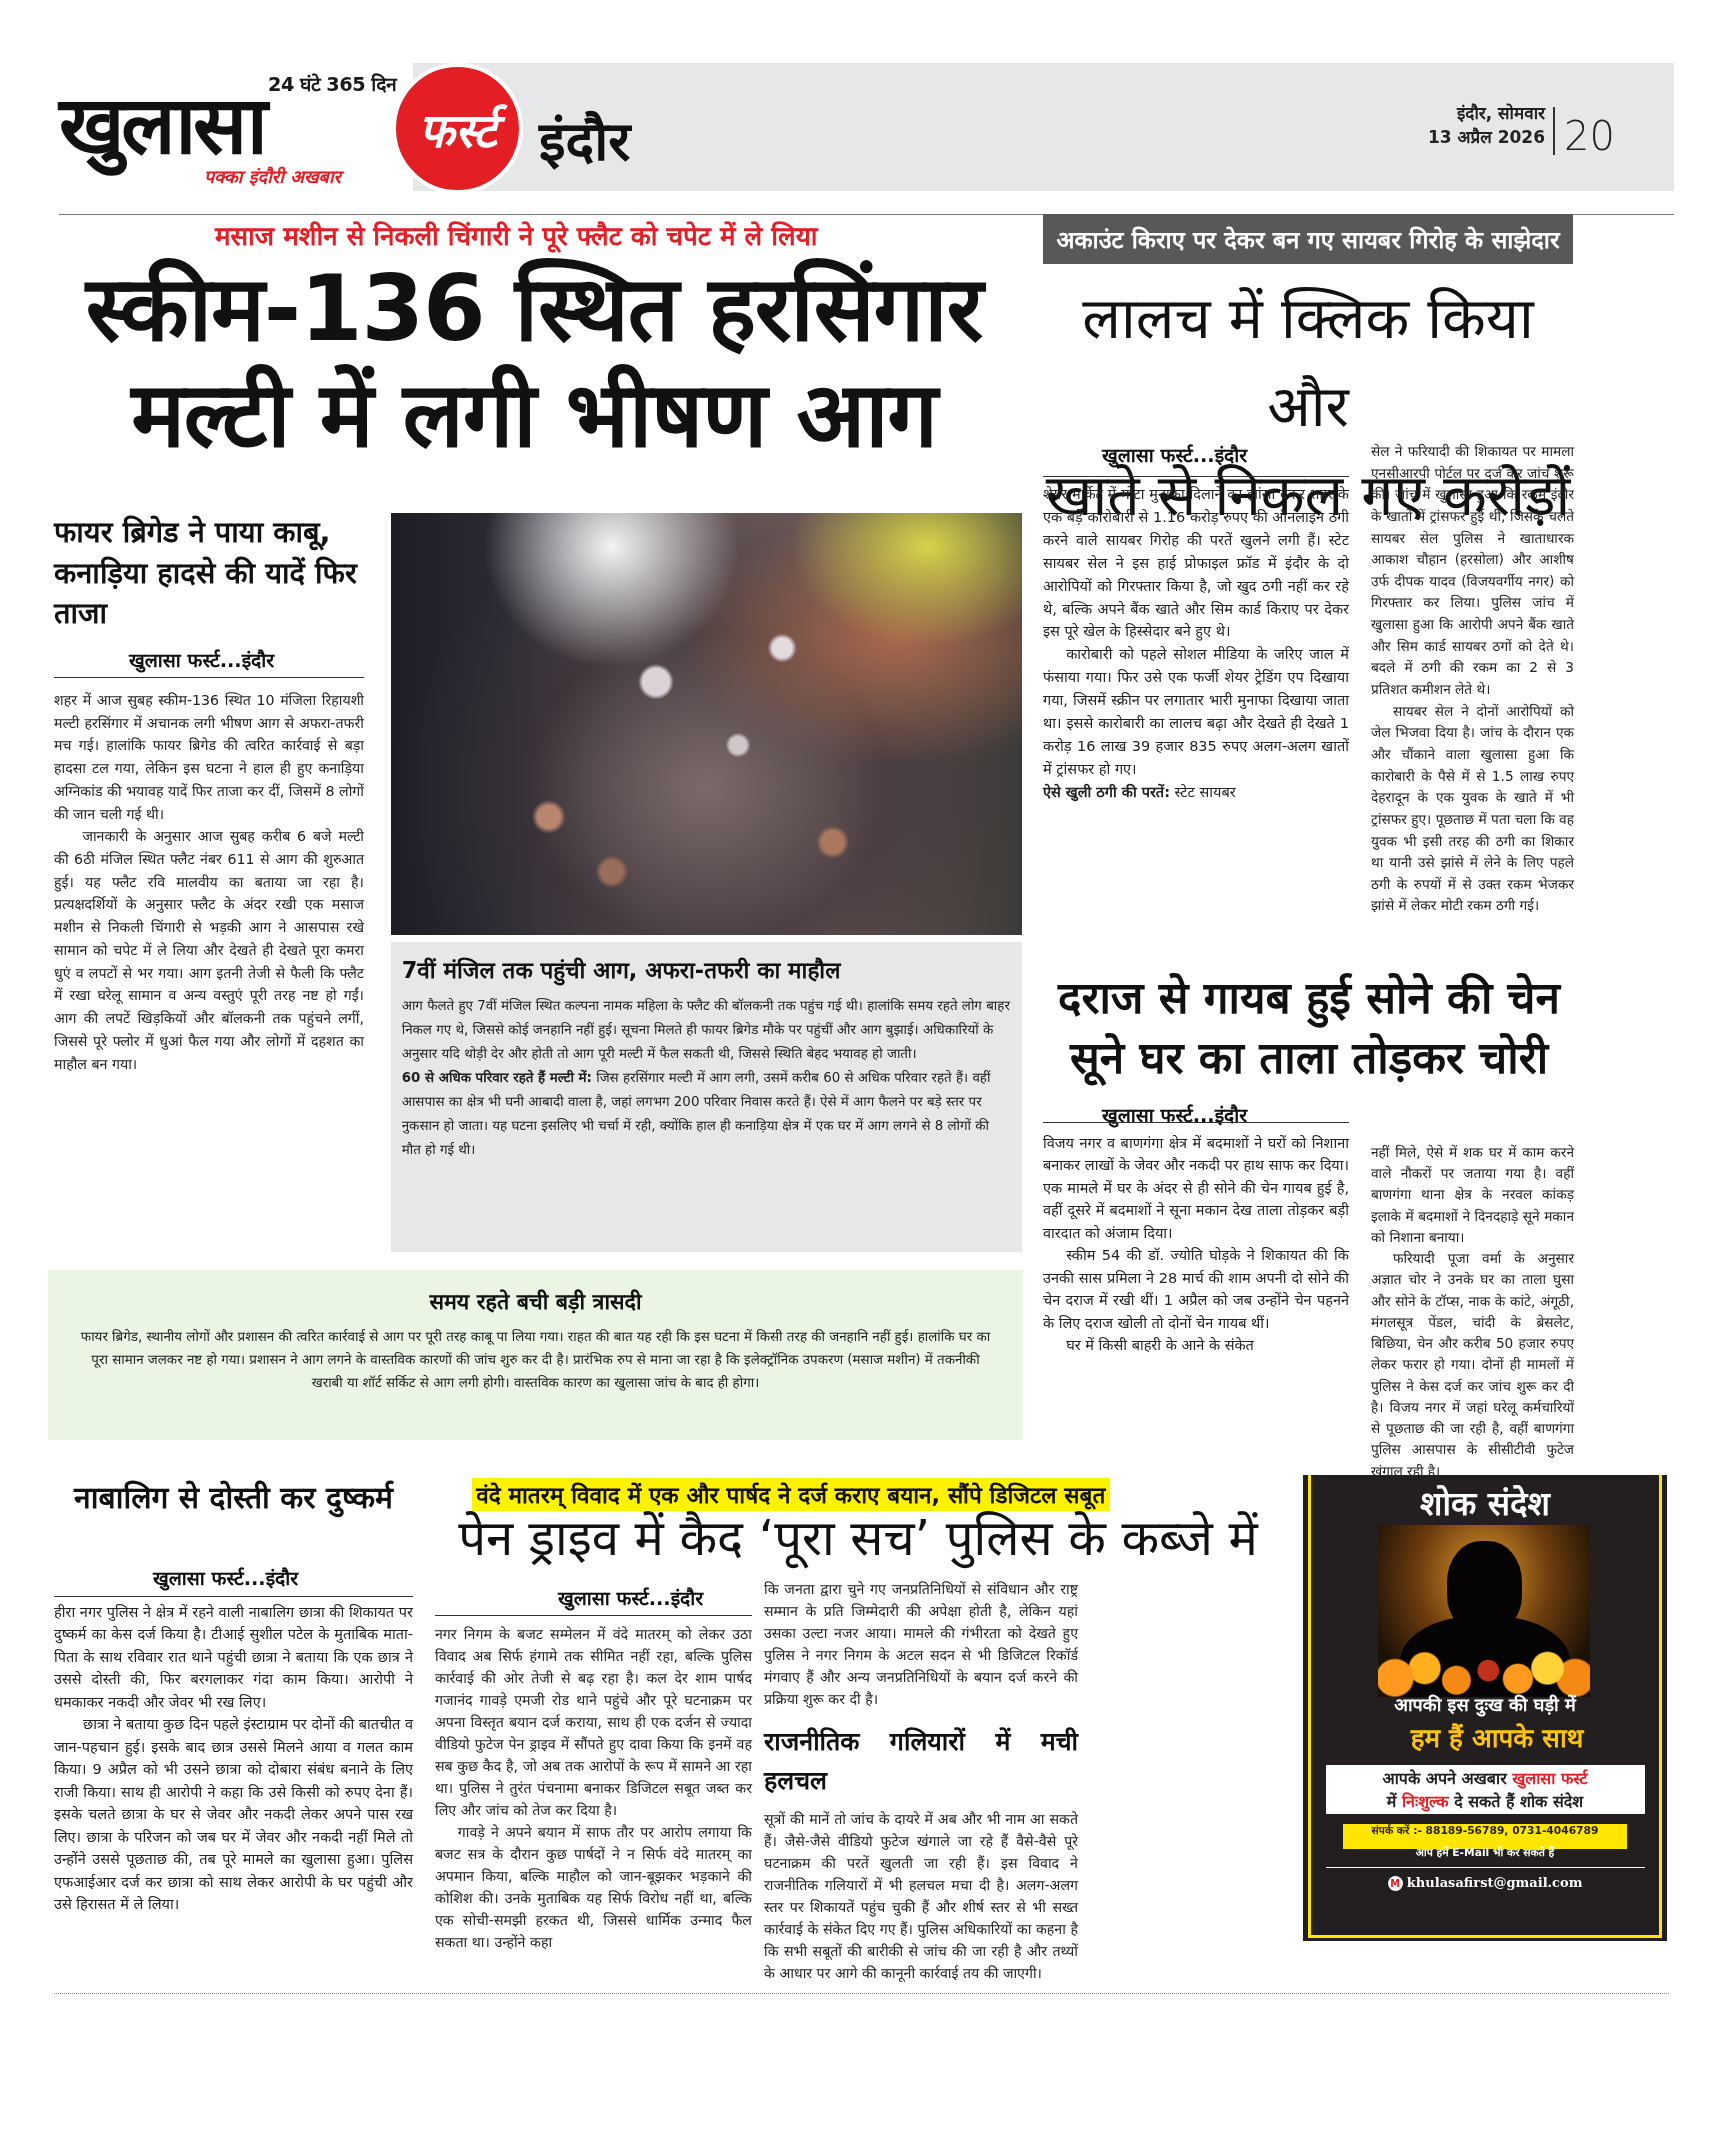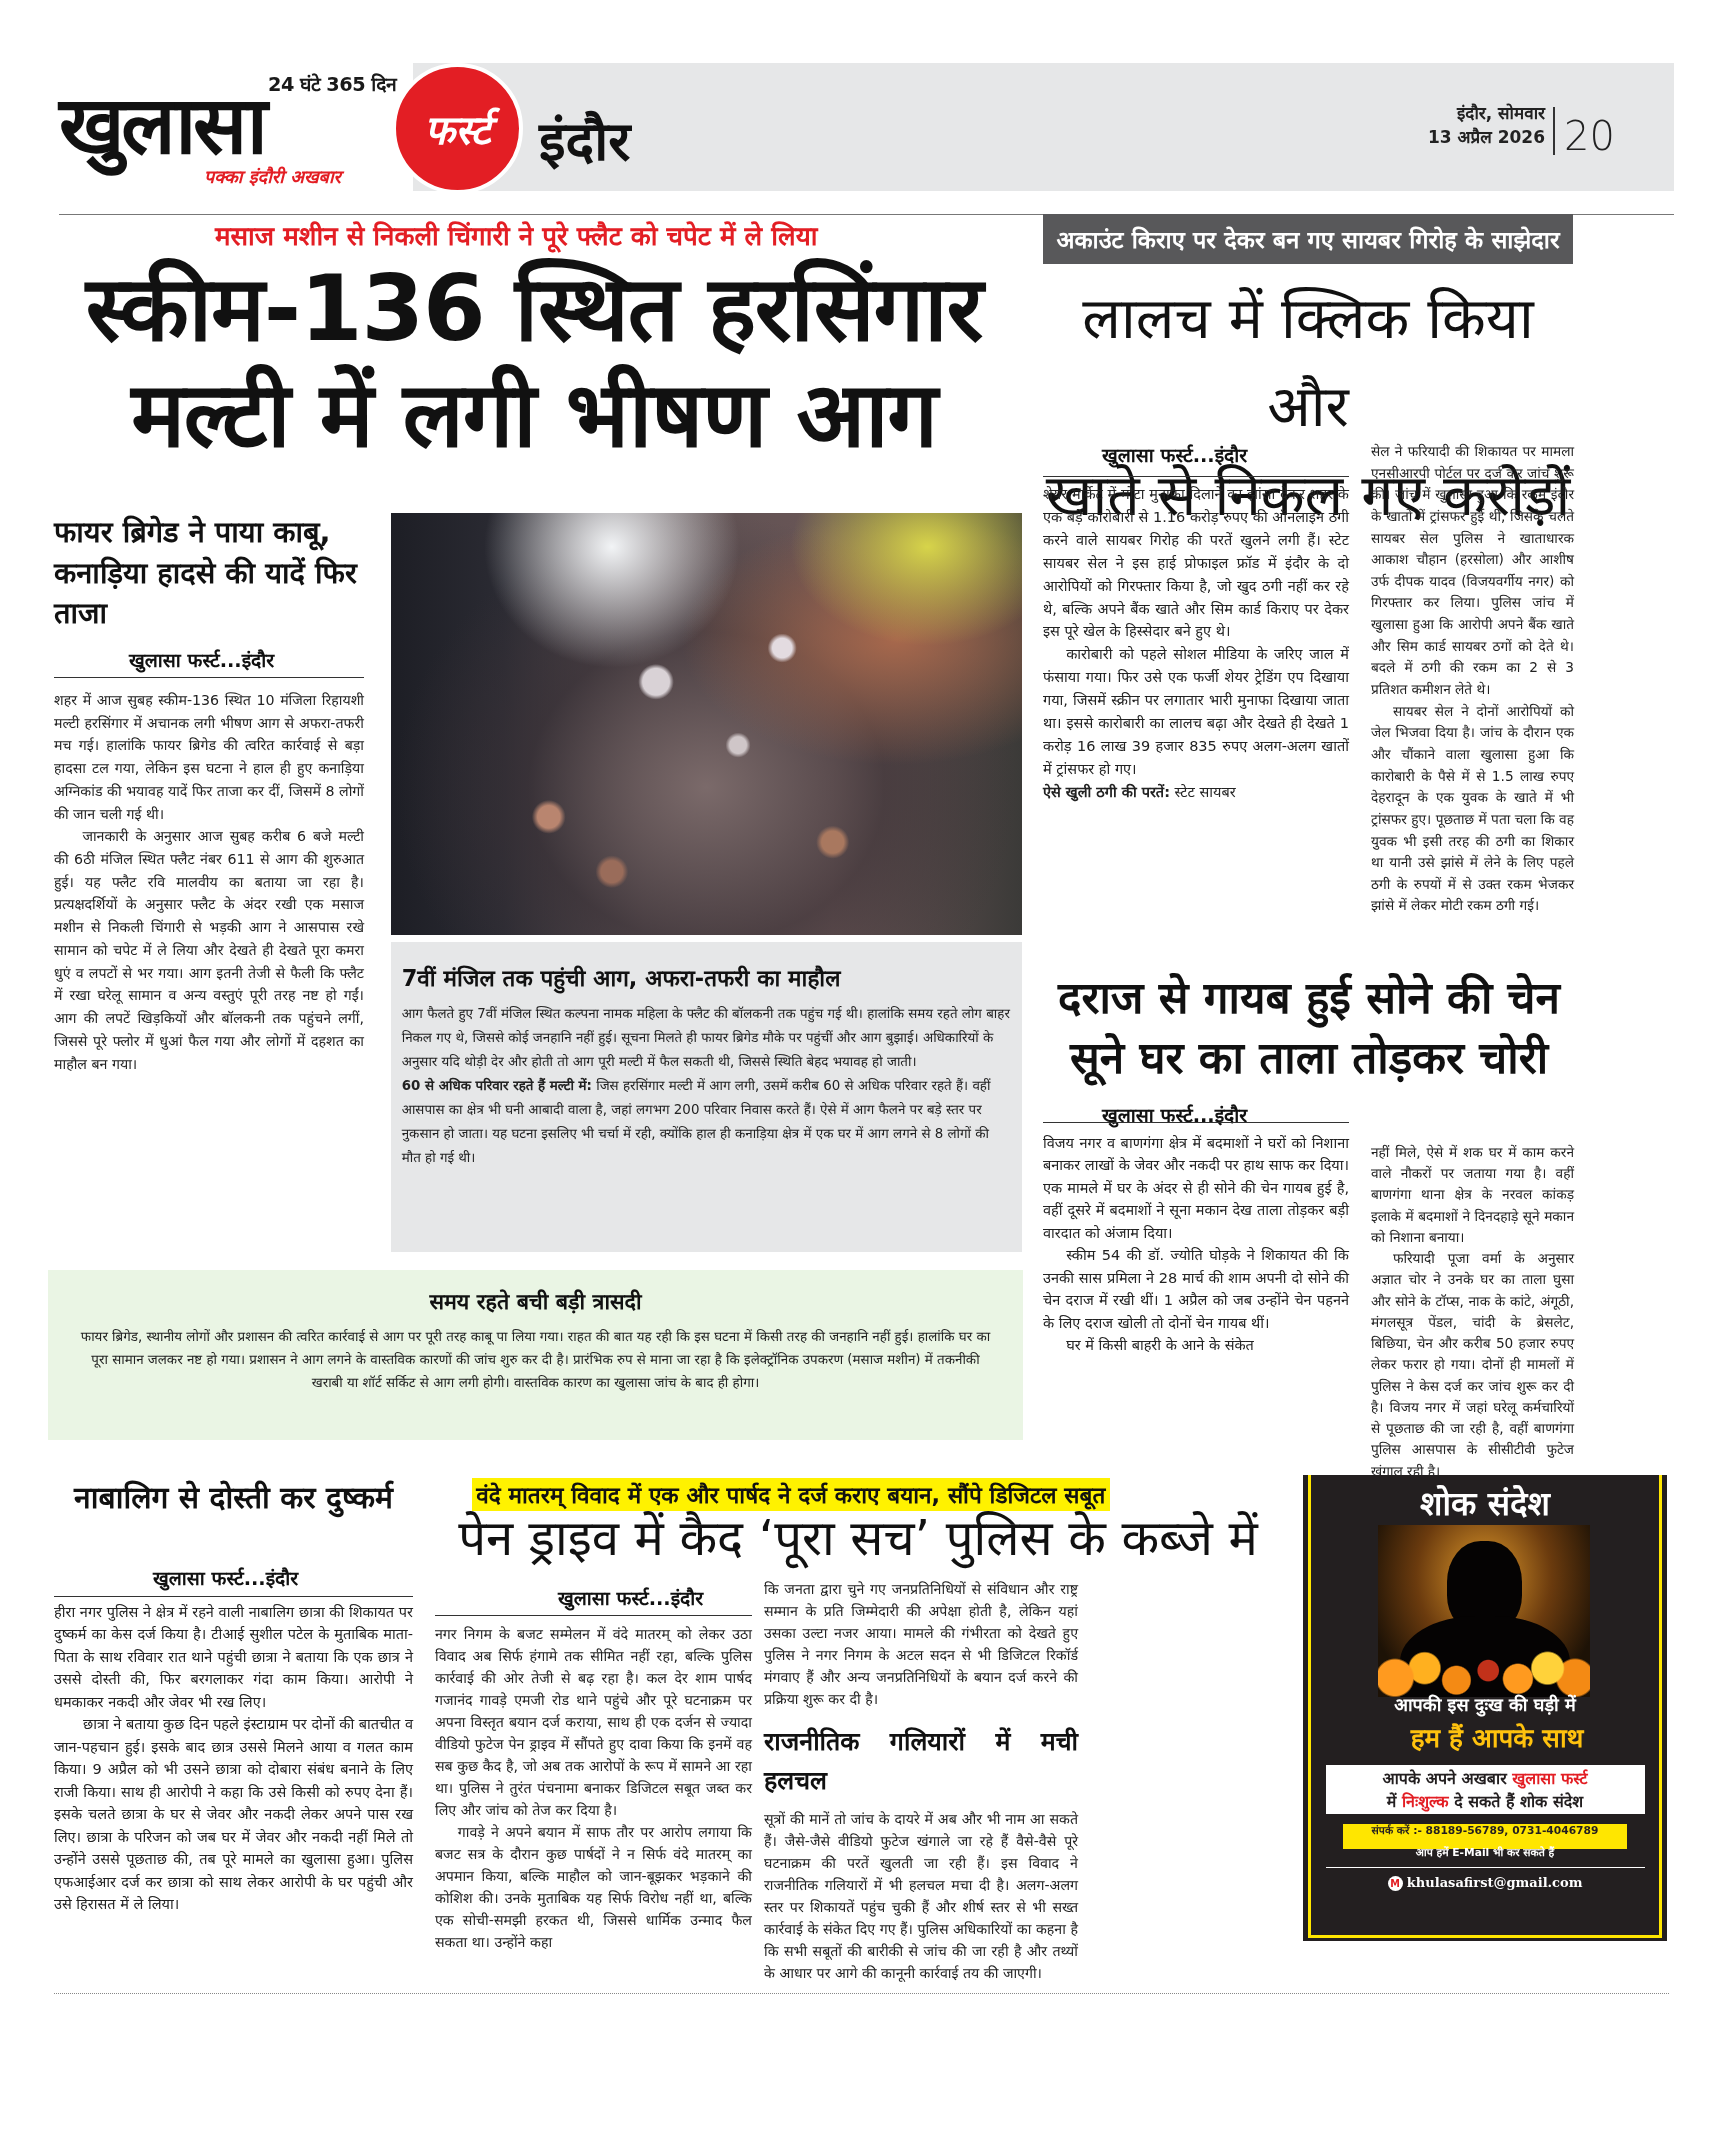--- a/index.html
+++ b/index.html
@@ -5,21 +5,21 @@
   * { box-sizing: border-box; margin: 0; padding: 0; }
   html, body { width: 1730px; height: 2129px; background: #ffffff; overflow: hidden; }
   body { position: relative; font-family: "DejaVu Sans", "Liberation Sans", sans-serif; color: #1a1a1a; }
   .abs { position: absolute; }
 
   
   .mast-band { left: 413px; top: 63px; width: 1261px; height: 128px; background: #e6e7e8; }
   .tagline-top { left: 268px; top: 70px; font-size: 19.3px; font-weight: bold; color: #1a1a1a; letter-spacing: -0.5px; }
   .logo-main { left: 59px; top: 86px; font-size: 80px; font-weight: bold; line-height: 1; color: #111; letter-spacing: -3.2px; }
   .logo-circle { left: 392px; top: 63px; width: 131px; height: 131px; border-radius: 50%; background: #e31e24; border: 4.3px solid #fff; display: flex; align-items: center; justify-content: center; }
-  .logo-circle span { color: #fff; font-size: 40px; font-weight: bold; font-style: italic; }
+  .logo-circle span { color: #fff; font-size: 47px; font-weight: bold; font-style: italic; }
   .logo-sub { left: 204px; top: 164px; font-size: 18px; font-weight: bold; font-style: italic; color: #e31e24; }
   .edition { left: 539px; top: 102px; font-size: 54px; font-weight: bold; color: #111; }
   .dateline { left: 1400px; top: 102px; text-align: right; width: 145px; font-size: 17px; font-weight: bold; line-height: 1.4; color: #222; }
   .page-sep { left: 1553px; top: 107px; width: 1.6px; height: 48px; background: #333; }
   .page-no { left: 1564px; top: 101px; font-size: 40px; font-weight: 300; color: #222; font-family: "DejaVu Sans", sans-serif; margin-top: 12px; }
   .mast-rule { left: 59px; top: 214px; width: 1615px; height: 1.1px; background: #777; }
 
   
   .lead-kicker { left: 215px; top: 217px; font-size: 26px; font-weight: bold; color: #e31e24; }
   .lead-head { left: 43px; top: 256px; width: 982px; text-align: center; font-size: 90px; font-weight: bold; line-height: 1.18; color: #111; letter-spacing: -1.1px; }
@@ -36,21 +36,21 @@
       radial-gradient(ellipse at 50% 65%, #7b6a6a 0%, rgba(60,50,55,0.6) 40%, rgba(30,25,30,0) 70%),
       linear-gradient(90deg, #1d1e25 0%, #2b2b33 18%, #5a4f52 40%, #6a5656 70%, #3b3a38 100%); }
   .photo-debris { position: absolute; inset: 0; background:
       radial-gradient(circle at 25% 72%, #b9856f 0 2%, transparent 3%),
       radial-gradient(circle at 55% 55%, #cfc6c8 0 2%, transparent 3%),
       radial-gradient(circle at 70% 78%, #a9785f 0 2%, transparent 3%),
       radial-gradient(circle at 42% 40%, #d9d2d6 0 3%, transparent 4%),
       radial-gradient(circle at 62% 32%, #e3dbe0 0 2%, transparent 3%),
       radial-gradient(circle at 35% 85%, #9a6c5a 0 2%, transparent 3%); }
   .caption-box { left: 391px; top: 942px; width: 631px; height: 310px; background: #e6e7e8; padding: 11.8px 10.7px; }
-  .caption-head { font-size: 22.5px; font-weight: bold; color: #111; margin-bottom: 9.7px; margin-top: 8px; }
+  .caption-head { font-size: 22.5px; font-weight: bold; color: #111; margin-bottom: 9.7px; }
   .caption-box .body-text { font-size: 13.4px; line-height: 1.78; text-align: left; }
   .caption-box b { font-weight: bold; }
 
   .green-box { left: 48px; top: 1270px; width: 975px; height: 170px; background: #eaf5e4; padding: 16px 32px; text-align: center; }
   .green-head { font-size: 21.5px; font-weight: bold; color: #111; margin-bottom: 9.7px; }
   .green-body { font-size: 13.4px; line-height: 1.72; color: #222; text-align: center; }
 
   
   .r-kicker { left: 1043px; top: 214px; width: 530px; height: 50px; background: #58585a; color: #fff; font-size: 23.6px; font-weight: bold; display: flex; align-items: center; justify-content: center; }
   .r-head { left: 1043px; top: 274px; width: 530px; text-align: center; font-size: 57px; line-height: 1.55; color: #111; font-weight: normal; }

